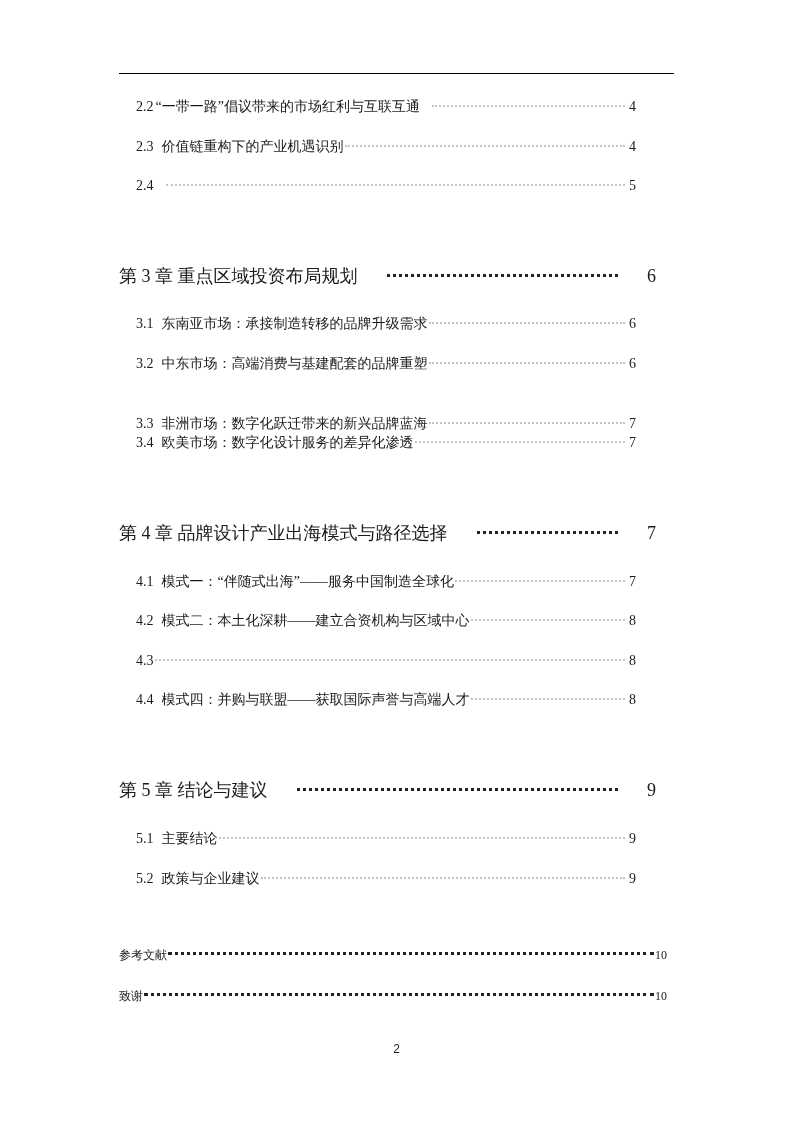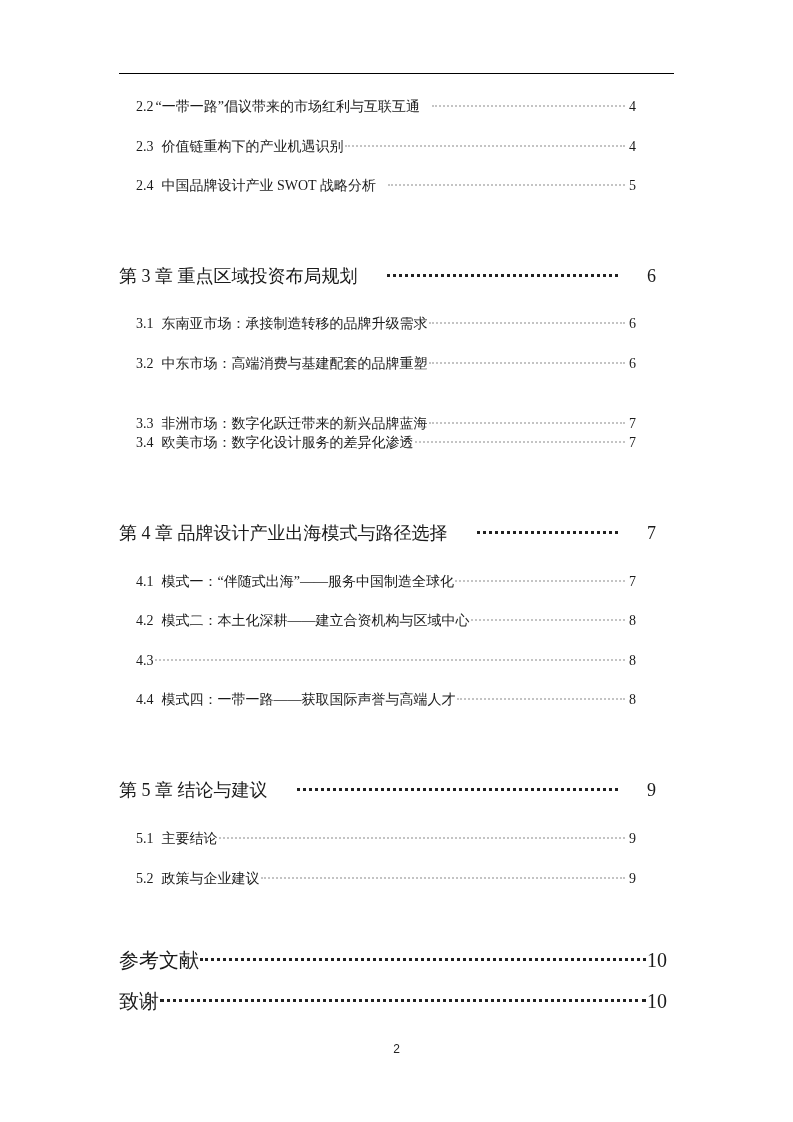--- a/index.html
+++ b/index.html
@@ -9,21 +9,21 @@
   .entry { position:absolute; display:flex; align-items:baseline; white-space:nowrap; }
   .entry .label { flex:0 0 auto; }
   .entry .leader { flex:1 1 auto; overflow:hidden; margin:0 1px; position:relative; height:1em; }
   .entry .leader::before { content:""; position:absolute; left:0; right:0; bottom:0.3em; }
   .sub { left:136px; width:500px; font-size:14px;font-family:Liberation Serif, serif; }
   .sub .leader::before { border-bottom:2px dotted #c4c4c4; }
   .sub .page { flex:0 0 auto; width:10px; text-align:right; }
   .chap { left:119px; width:537px; font-size:18px;gap:28px; }
   .chap .leader::before { border-bottom:3px dotted #222; }
   .chap .page { flex:0 0 auto; text-align:right; }
-  .top { left:119px; width:548px; font-size:20px; }
+  .top { left:119px; width:548px; font-size:12px; }
   .top .leader::before { border-bottom:3px dotted #222; }
   .top .page { flex:0 0 auto; text-align:center; }
   .pageno { position:absolute; left:0; width:793px; top:1042px; text-align:center;
             font-family:"Liberation Sans","DejaVu Sans",sans-serif; font-size:12px; color:#222; }
 </style>
 </head>
 <body>
 
 <div class="rule"></div>
 
@@ -34,21 +34,20 @@
   <span class="page">4</span>
 </div>
 <div class="entry sub" style="top:137px">
   <span class="label">2.3</span>
   <span class="label" style="margin-left:8px">价值链重构下的产业机遇识别</span>
   <span class="leader"></span>
   <span class="page">4</span>
 </div>
 <div class="entry sub" style="top:176px">
   <span class="label">2.4</span>
-  <span class="label" style="margin-left:8px">中国品牌设计产业 SWOT 战略分析</span>
   <span class="leader" style="margin-left:12px"></span>
   <span class="page">5</span>
 </div>
 
 <div class="entry chap" style="top:264px">
   <span class="label">第 3 章  重点区域投资布局规划</span>
   <span class="leader"></span>
   <span class="page">6</span>
 </div>
 <div class="entry sub" style="top:314px">
@@ -93,21 +92,21 @@
   <span class="leader"></span>
   <span class="page">8</span>
 </div>
 <div class="entry sub" style="top:651px">
   <span class="label">4.3</span>
   <span class="leader"></span>
   <span class="page">8</span>
 </div>
 <div class="entry sub" style="top:690px">
   <span class="label">4.4</span>
-  <span class="label" style="margin-left:8px">模式四：一带一路——获取国际声誉与高端人才</span>
+  <span class="label" style="margin-left:8px">模式四：并购与联盟——获取国际声誉与高端人才</span>
   <span class="leader"></span>
   <span class="page">8</span>
 </div>
 
 <div class="entry chap" style="top:778px">
   <span class="label">第 5 章  结论与建议</span>
   <span class="leader"></span>
   <span class="page">9</span>
 </div>
 <div class="entry sub" style="top:829px">

